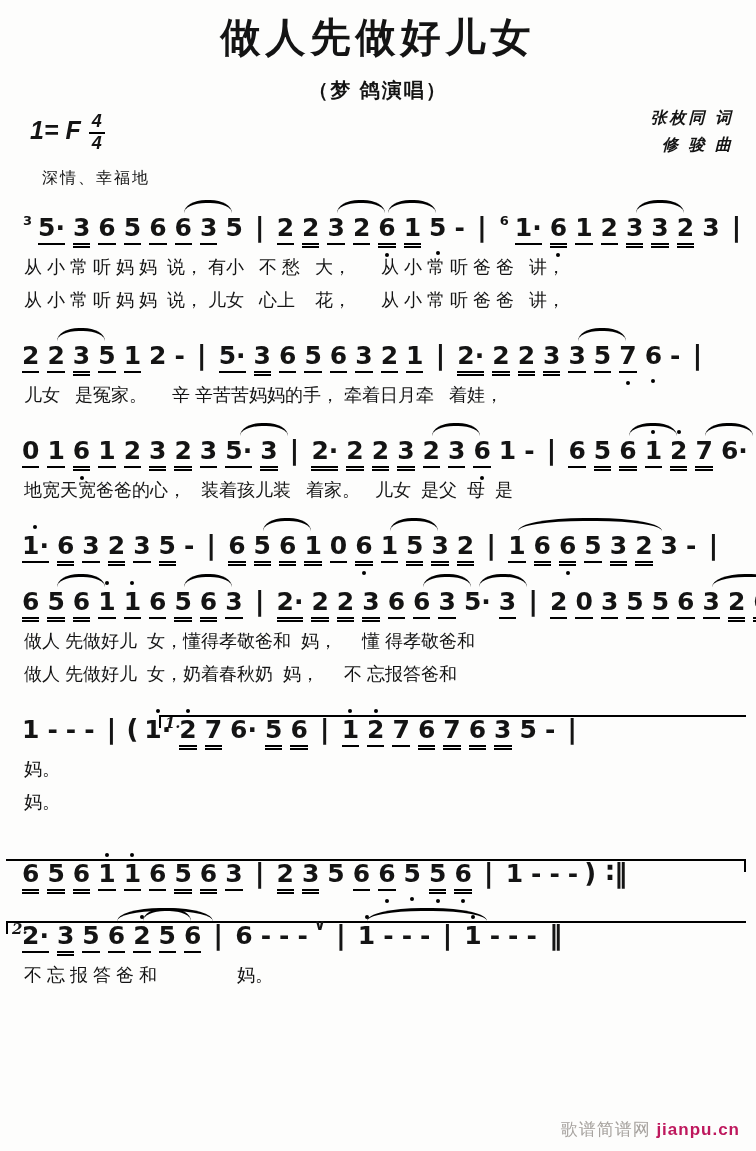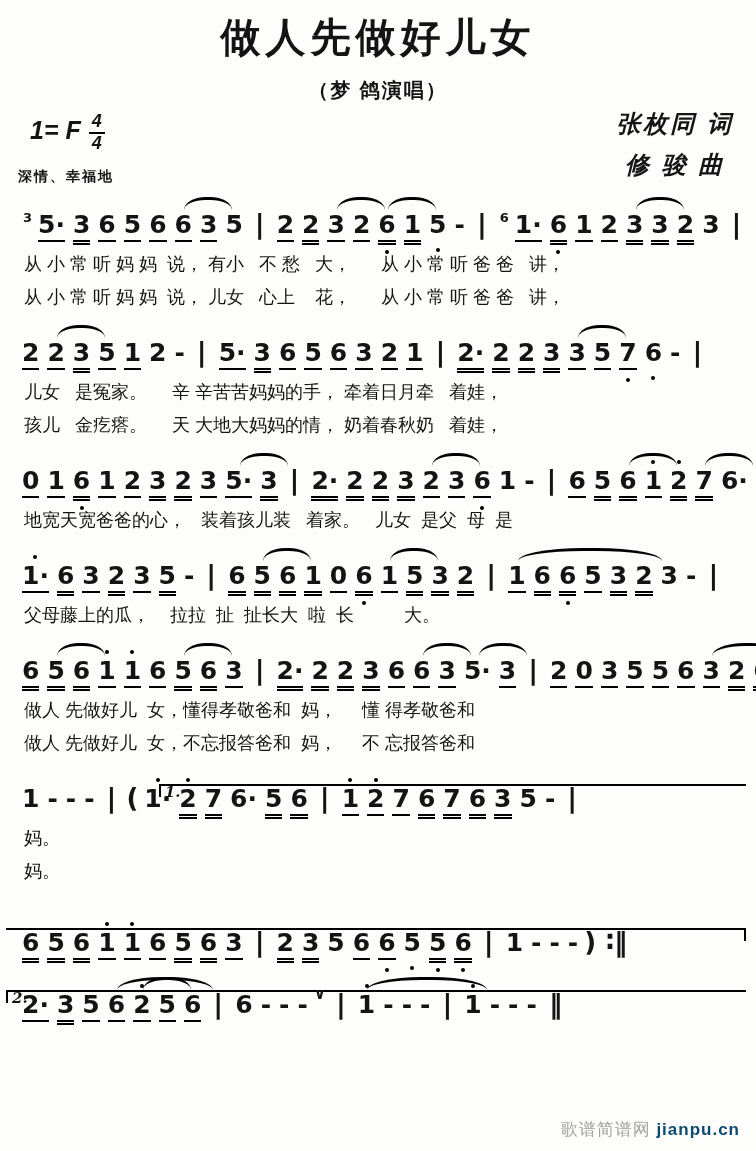--- a/index.html
+++ b/index.html
@@ -9,23 +9,23 @@
     font-family:"Liberation Sans","DejaVu Sans",sans-serif;
   }
   .title{text-align:center;font-size:40px;font-weight:900;letter-spacing:5px;padding-top:10px;}
   .subtitle{text-align:center;font-size:20px;font-weight:bold;margin-top:12px;letter-spacing:2px;}
   .meta{position:relative;height:70px;font-style:italic;}
   .key{position:absolute;left:30px;top:8px;font-size:25px;font-weight:900;}
   .frac{display:inline-block;vertical-align:middle;margin-left:8px;text-align:center;
         font-size:18px;line-height:1.1;font-weight:900;}
   .frac .num{display:block;border-bottom:2px solid #000;padding:0 3px;}
   .frac .den{display:block;}
-  .credits{position:absolute;right:22px;top:0;text-align:center;font-size:24px;font-weight:bold;
+  .credits{position:absolute;right:22px;top:0;text-align:right;font-size:16px;font-weight:bold;
            line-height:1.7;letter-spacing:3px;}
-  .tempo{font-size:14px;font-weight:bold;padding-left:18px;letter-spacing:2px;margin-top:-6px;}
+  .tempo{font-size:16px;font-weight:normal;padding-left:42px;letter-spacing:2px;margin-top:-6px;}
 
   #systems{margin-top:14px;}
   .system{position:relative;margin-top:24px;padding:0 2px;}
   .notes{display:flex;align-items:baseline;padding:0 16px;}
   .tok{position:relative;font-weight:bold;font-size:25px;line-height:1;margin:0 4px;
        font-family:"DejaVu Sans",sans-serif;}
   .digit{position:relative;display:inline-block;padding-bottom:3px;}
   .u1,.u2{border-bottom:2px solid #000;}
   .u2::after{content:"";position:absolute;left:0;right:0;bottom:-5px;border-bottom:2px solid #000;}
   .dot{position:absolute;width:4px;height:4px;border-radius:50%;background:#000;left:50%;
@@ -133,21 +133,20 @@
         <span class="tok"><span class="digit u2">2</span></span>
         <span class="tok"><span class="digit u2">3</span></span>
         <span class="tok"><span class="digit u1">3</span><span class="arc" style="width: 48px;"></span></span>
         <span class="tok"><span class="digit u1">5</span></span>
         <span class="tok"><span class="digit u1">7</span><span class="dot ld"></span></span>
         <span class="tok"><span class="digit">6</span><span class="dot ld"></span></span>
         <span class="tok dash"><span class="digit">-</span></span>
         <span class="tok bar"><span class="digit">|</span></span>
       </div>
       <div class="lyric">儿女   是冤家。     辛 辛苦苦妈妈的手， 牵着日月牵   着娃，</div>
-      <div class="lyric">孩儿   金疙瘩。     天 大地大妈妈的情， 奶着春秋奶   着娃，</div>
     </div>
     <div class="system sys3">
       <div class="notes">
         <span class="tok"><span class="digit u1">0</span></span>
         <span class="tok"><span class="digit u1">1</span></span>
         <span class="tok"><span class="digit u2">6</span><span class="dot ld"></span></span>
         <span class="tok"><span class="digit u1">1</span></span>
         <span class="tok"><span class="digit u1">2</span></span>
         <span class="tok"><span class="digit u2">3</span></span>
         <span class="tok"><span class="digit u2">2</span></span>
@@ -200,21 +199,20 @@
         <span class="tok"><span class="digit u1">1</span><span class="arc" style="width: 144px;"></span></span>
         <span class="tok"><span class="digit u2">6</span></span>
         <span class="tok"><span class="digit u2">6</span><span class="dot ld"></span></span>
         <span class="tok"><span class="digit u1">5</span></span>
         <span class="tok"><span class="digit u2">3</span></span>
         <span class="tok"><span class="digit u2">2</span></span>
         <span class="tok"><span class="digit">3</span></span>
         <span class="tok dash"><span class="digit">-</span></span>
         <span class="tok bar"><span class="digit">|</span></span>
       </div>
-      <div class="lyric">父母藤上的瓜，    拉拉  扯  扯长大  啦  长          大。</div>
     </div>
     <div class="system sys5">
       <div class="notes">
         <span class="tok"><span class="digit u2">6</span></span>
         <span class="tok"><span class="digit u2">5</span><span class="arc" style="width: 48px;"></span></span>
         <span class="tok"><span class="digit u2">6</span></span>
         <span class="tok"><span class="digit u1">1</span><span class="dot hd"></span></span>
         <span class="tok"><span class="digit u1">1</span><span class="dot hd"></span></span>
         <span class="tok"><span class="digit u1">6</span></span>
         <span class="tok"><span class="digit u2">5</span><span class="arc" style="width: 48px;"></span></span>
@@ -235,21 +233,21 @@
         <span class="tok"><span class="digit u1">0</span></span>
         <span class="tok"><span class="digit u1">3</span></span>
         <span class="tok"><span class="digit u1">5</span></span>
         <span class="tok"><span class="digit u1">5</span></span>
         <span class="tok"><span class="digit u1">6</span></span>
         <span class="tok"><span class="digit u1">3</span><span class="arc" style="width: 72px;"></span></span>
         <span class="tok"><span class="digit u2">2</span></span>
         <span class="tok"><span class="digit u2">6</span></span>
       </div>
       <div class="lyric">做人 先做好儿  女，懂得孝敬爸和  妈，     懂 得孝敬爸和</div>
-      <div class="lyric">做人 先做好儿  女，不忘报答爸和  妈，     不 忘报答爸和</div>
+      <div class="lyric">做人 先做好儿  女，奶着春秋奶  妈，     不 忘报答爸和</div>
     </div>
     <div class="system sys6">
       <div class="overlay volta" style="left: 21%;">
         <span class="vl">1.</span>
       </div>
       <div class="notes">
         <span class="tok"><span class="digit">1</span></span>
         <span class="tok dash"><span class="digit">-</span></span>
         <span class="tok dash"><span class="digit">-</span></span>
         <span class="tok dash"><span class="digit">-</span></span>
@@ -329,19 +327,20 @@
         <span class="tok dash"><span class="digit">-</span></span>
         <span class="tok dash"><span class="digit">-</span></span>
         <span class="tok dash"><span class="digit">-</span></span>
         <span class="tok bar"><span class="digit">|</span></span>
         <span class="tok"><span class="digit">1</span><span class="dot hd"></span></span>
         <span class="tok dash"><span class="digit">-</span></span>
         <span class="tok dash"><span class="digit">-</span></span>
         <span class="tok dash"><span class="digit">-</span></span>
         <span class="tok bar"><span class="digit">‖</span></span>
       </div>
+      <div class="lyric">不 忘 报 答 爸 和                妈。</div>
     </div>
   </div>
 
 <div class="watermark">
   <span class="wm-site">歌谱简谱网</span>
-  <span class="wm-url" style="color: #0c4a6e;">jianpu.cn</span>
+  <span class="wm-url" style="color: #be185d;">jianpu.cn</span>
 </div>
 
 </body></html>

